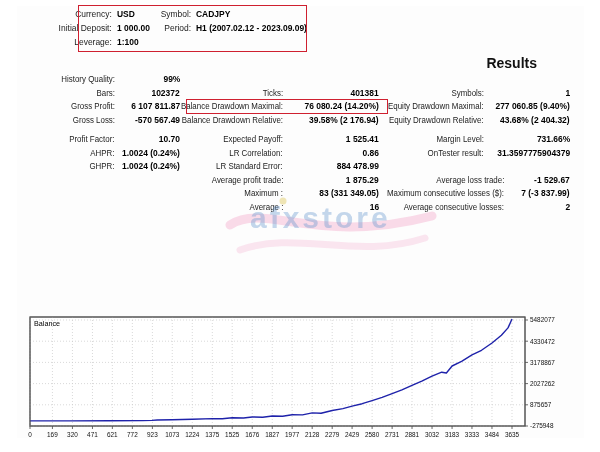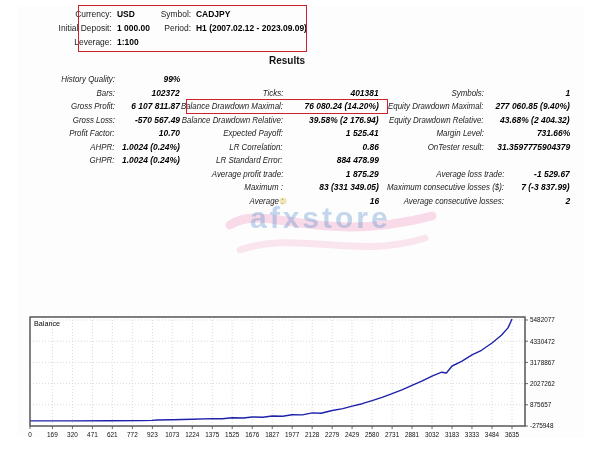--- a/index.html
+++ b/index.html
@@ -6,25 +6,25 @@
   body{
     width:600px;height:452px;position:relative;overflow:hidden;
     font-family:"Liberation Sans",sans-serif;
     background:linear-gradient(115deg,#8a5af4 0%,#7availab0 0,#8a5af4 0%,#6f72f3 30%,#53a0ec 62%,#4fd2dc 88%,#5adfd8 100%);
   }
   .panel{position:absolute;left:17px;top:6px;width:567px;height:432px;background:#fdfdfd;}
   .cell{position:absolute;white-space:nowrap;line-height:13px;}
   .ilabel{font-size:9.2px;color:#1c1c1c;transform:scaleX(.92);transform-origin:right center;}
   .ivalue{font-size:9.2px;font-weight:bold;color:#000;transform:scaleX(.92);transform-origin:left center;}
   .info-box{position:absolute;left:78px;top:5px;width:227px;height:45px;border:1.8px solid #cf2030;}
-  .title{position:absolute;left:37px;top:55px;width:500px;text-align:center;
-         font-size:10px;font-weight:bold;color:#111;}
+  .title{position:absolute;left:37px;top:55px;width:500px;text-align:right;
+         font-size:14px;font-weight:bold;color:#111;}
   .stats{position:absolute;left:40px;top:73px;width:530px;height:231px;}
-  .srow{position:relative;height:13.5px;font-style:italic;}
-  .srow.gap{margin-top:0;}
+  .srow{position:relative;height:13.5px;}
+  .srow.gap{margin-top:6px;}
   .scell{position:absolute;white-space:nowrap;line-height:13.5px;top:0;}
   .slabel{font-size:9px;color:#1c1c1c;transform:scaleX(.88);transform-origin:right center;}
   .svalue{font-size:9.2px;font-weight:bold;color:#000;transform:scaleX(.92);transform-origin:right center;}
   .c-l1{right:455px}.c-v1{right:390px}
   .c-l2{right:287px}.c-v2{right:191px}
   .c-l3{right:86px}.c-v3{right:0}
   .sec-c .c-l3{right:66px}
   .hl{position:absolute;top:-1px;height:15px;border:1.6px solid #cf2030;box-sizing:border-box;}
   .hl-g1{left:14px;width:132px;}
   .hl-g2{left:146px;width:202px;}

